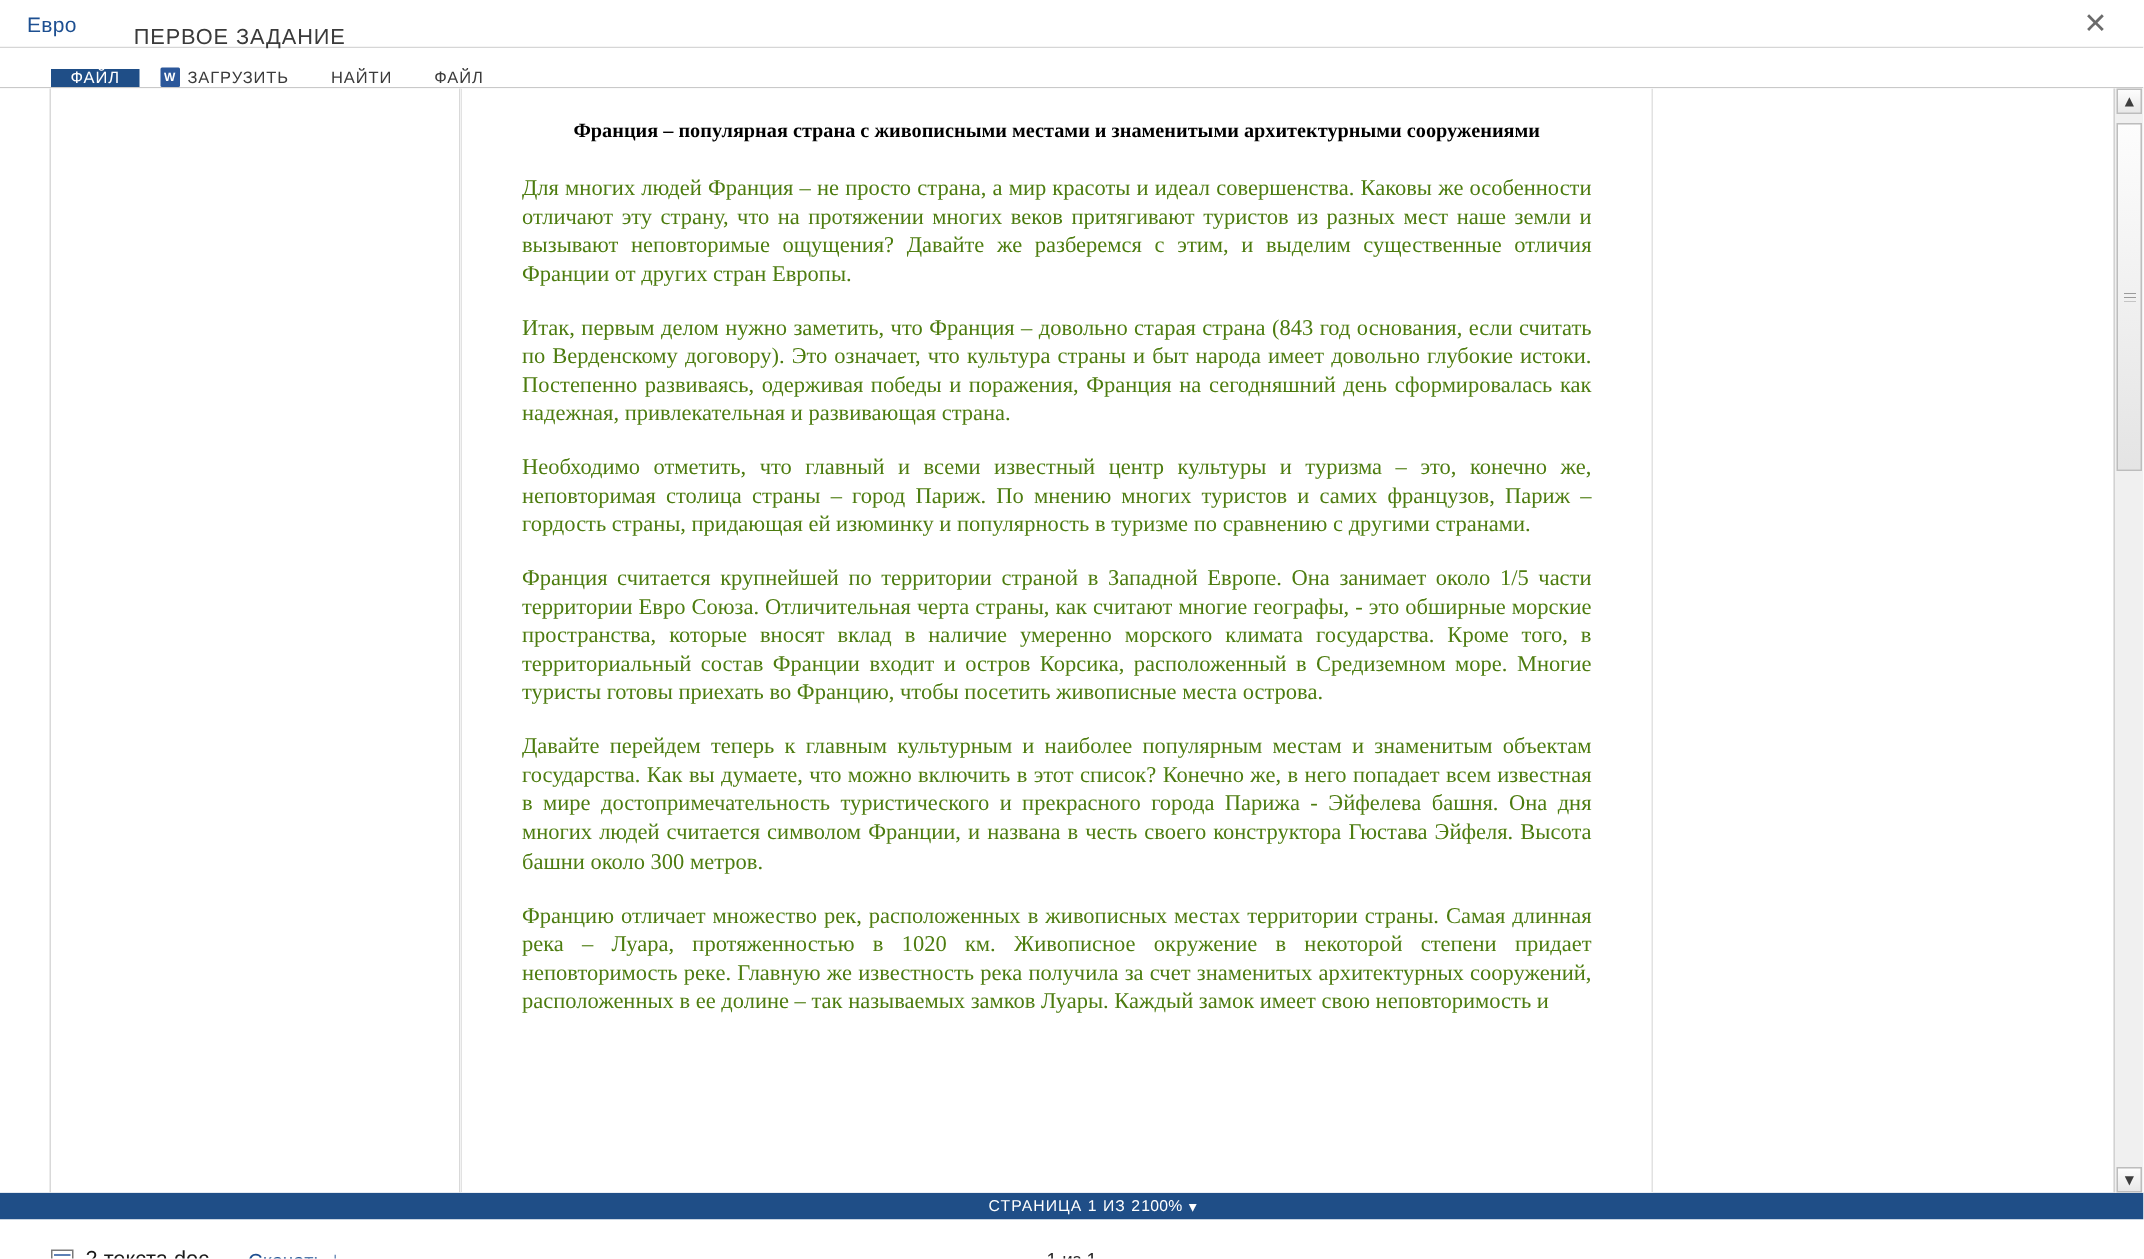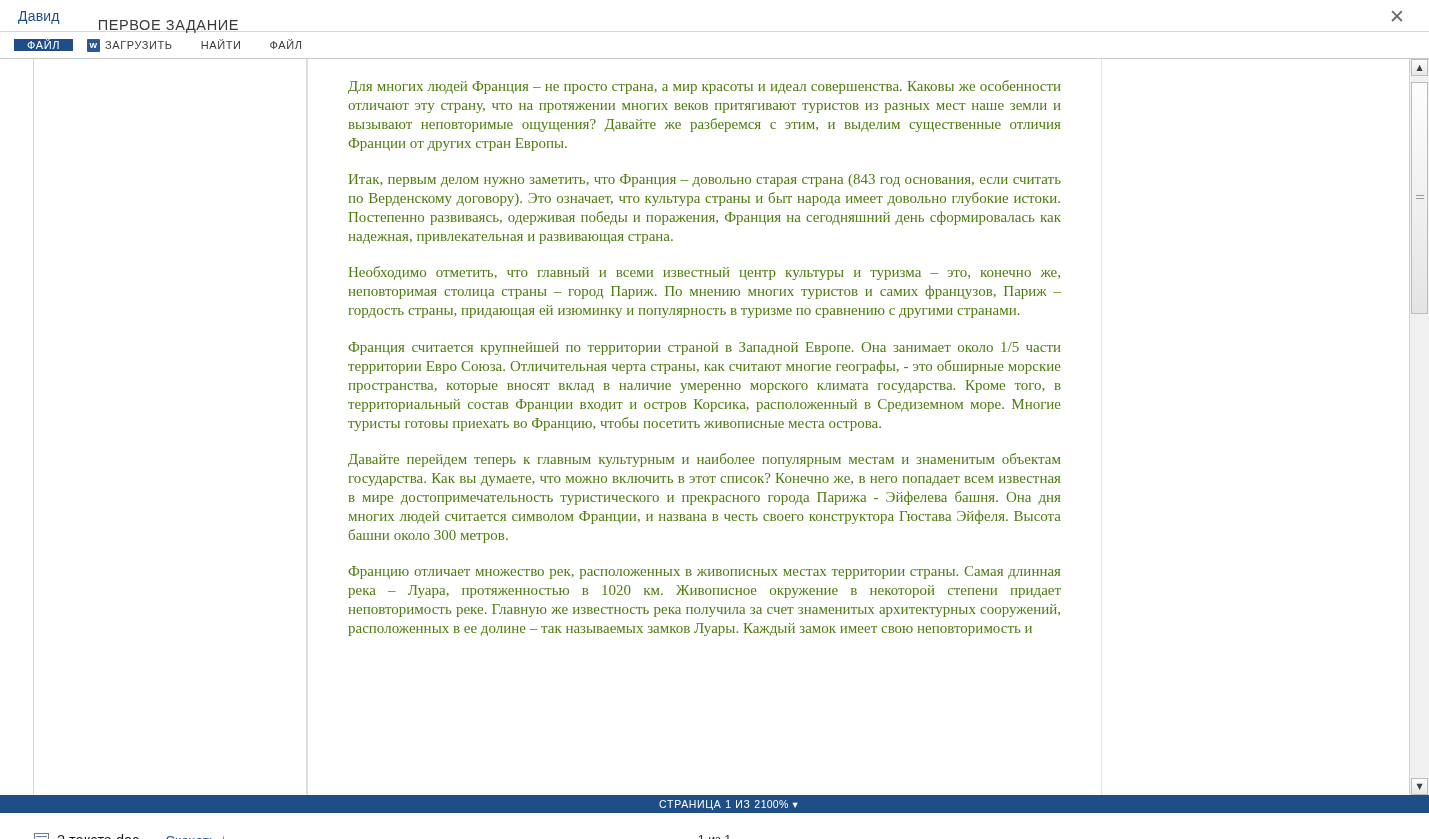--- a/index.html
+++ b/index.html
@@ -56,23 +56,23 @@
     height: 1px;
     background: #d6d6d6;
     width: 100%;
   }
 
   
   .toolbar {
     height: 26px;
     background: #ffffff;
     display: flex;
-    align-items: center;
+    align-items: flex-end;
     border-bottom: 1px solid #c9c9c9;
-    padding-left: 14px;
+    padding-left: 34px;
   }
   .toolbar .tb-file {
     background: #1f4e87;
     color: #ffffff;
     font-size: 11px;
     letter-spacing: 0.6px;
     padding: 0 13px;
     display: flex;
     align-items: center;
     cursor: pointer;
@@ -286,21 +286,21 @@
     left: 50%;
     transform: translateX(-50%);
     font-size: 12.5px;
     color: #2b2b2b;
   }
 </style>
 </head>
 <body>
 
 <div class="titlebar">
-  <span class="user">Давид</span>
+  <span class="user">Евро</span>
   <span class="doc-title">ПЕРВОЕ ЗАДАНИЕ</span>
   <span class="close">✕</span>
 </div>
 <div class="titlebar-divider"></div>
 
 <div class="toolbar">
   <div class="tb-file">ФАЙЛ</div>
   <div class="tb-item">
     <span class="w-icon">W</span>
     <span>ЗАГРУЗИТЬ</span>
@@ -312,20 +312,21 @@
     <span>ФАЙЛ</span>
   </div>
 </div>
 
 <div class="workspace">
   <div class="left-pane"></div>
   <div class="thumb-pane"></div>
 
   <div class="page-area">
     <div class="page">
+      <div class="doc-h1">Франция – популярная страна с живописными местами и знаменитыми архитектурными сооружениями</div>
       <p class="doc-p">Для многих людей Франция – не просто страна, а мир красоты и идеал совершенства. Каковы же особенности отличают эту страну, что на протяжении многих веков притягивают туристов из разных мест наше земли и вызывают неповторимые ощущения? Давайте же разберемся с этим, и выделим существенные отличия Франции от других стран Европы.</p>
       <p class="doc-p">Итак, первым делом нужно заметить, что Франция – довольно старая страна (843 год основания, если считать по Верденскому договору). Это означает, что культура страны и быт народа имеет довольно глубокие истоки. Постепенно развиваясь, одерживая победы и поражения, Франция на сегодняшний день сформировалась как надежная, привлекательная и развивающая страна.</p>
       <p class="doc-p">Необходимо отметить, что главный и всеми известный центр культуры и туризма – это, конечно же, неповторимая столица страны – город Париж. По мнению многих туристов и самих французов, Париж – гордость страны, придающая ей изюминку и популярность в туризме по сравнению с другими странами.</p>
       <p class="doc-p">Франция считается крупнейшей по территории страной в Западной Европе. Она занимает около 1/5 части территории Евро Союза. Отличительная черта страны, как считают многие географы, - это обширные морские пространства, которые вносят вклад в наличие умеренно морского климата государства. Кроме того, в территориальный состав Франции входит и остров Корсика, расположенный в Средиземном море. Многие туристы готовы приехать во Францию, чтобы посетить живописные места острова.</p>
       <p class="doc-p">Давайте перейдем теперь к главным культурным и наиболее популярным местам и знаменитым объектам государства. Как вы думаете, что можно включить в этот список? Конечно же, в него попадает всем известная в мире достопримечательность туристического и прекрасного города Парижа - Эйфелева башня. Она дня многих людей считается символом Франции, и названа в честь своего конструктора Гюстава Эйфеля. Высота башни около 300 метров.</p>
       <p class="doc-p">Францию отличает множество рек, расположенных в живописных местах территории страны. Самая длинная река – Луара, протяженностью в 1020 км. Живописное окружение в некоторой степени придает неповторимость реке. Главную же известность река получила за счет знаменитых архитектурных сооружений, расположенных в ее долине – так называемых замков Луары. Каждый замок имеет свою неповторимость и</p>
     </div>
     <div class="right-gap"></div>
   </div>
 

